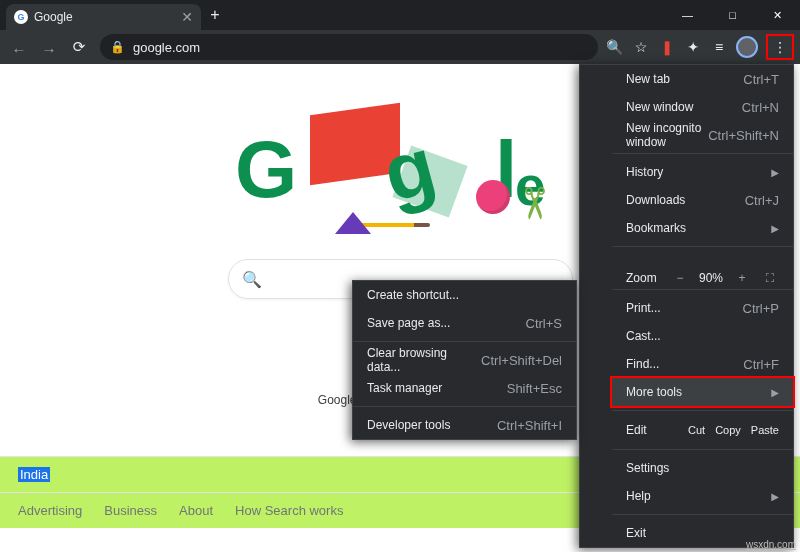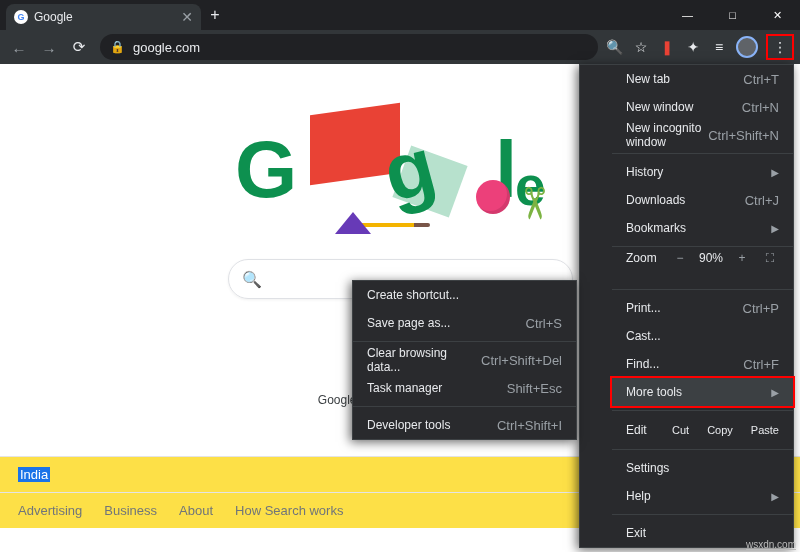--- a/index.html
+++ b/index.html
@@ -41,35 +41,35 @@
 .pencil { position: absolute; left: 115px; bottom: 12px; width: 80px; height: 4px; background: linear-gradient(90deg, #f4b400 80%, #795548 80%); border-radius: 2px; }
 
 .searchbox { width: 345px; height: 40px; margin: 0 auto 22px; border: 1px solid #dfe1e5; border-radius: 22px; display: flex; align-items: center; padding: 0 14px; color: #9aa0a6; box-shadow: 0 1px 3px rgba(0,0,0,0.06);}
 .btnrow { text-align: center; }
 .gbtn { background: #f8f9fa; border: 1px solid #f8f9fa; border-radius: 4px; padding: 8px 14px; font-size: 13px; color: #3c4043; margin: 0 4px; }
 .offered { text-align: center; font-size: 12px; margin-top: 22px; color: #3c4043;}
 .offered a { color: #1a0dab; text-decoration: none; margin: 0 3px; }
 
 
 .footer { position: absolute; bottom: 24px; left: 0; right: 0; }
-.frow { background: #fde047; border-top: 1px solid #e4e4e4; font-size: 13px; color: #70757a; padding: 10px 18px; display: flex; gap: 22px; }
+.frow { background: #bef264; border-top: 1px solid #e4e4e4; font-size: 13px; color: #70757a; padding: 10px 18px; display: flex; gap: 22px; }
 .frow.loc span { background: #1a73e8; color: #fff; padding: 0 2px; }
 .frow .spacer { flex: 1; }
 
 
 .menu { position: absolute; top: 64px; right: 6px; width: 215px; background: #292a2d; color: #e8eaed; font-size: 12px; box-shadow: -2px 2px 10px rgba(0,0,0,0.6); border: 1px solid #3c4043; z-index: 40; padding-left: 32px; }
 .mitem { height: 28px; display: flex; align-items: center; padding: 0 14px; }
 .mitem.hov { background: #3c4043; }
 .mitem .short { margin-left: auto; color: #9aa0a6; font-size: 13px; }
 .mitem .arrow { margin-left: auto; font-size: 10px; color: #9aa0a6; }
 .msep { height: 1px; background: #3c4043; margin: 4px 0; }
-.zoomrow { height: 34px; display: flex; align-items: flex-start; padding: 0 14px; gap: 10px; }
+.zoomrow { height: 34px; display: flex; align-items: flex-end; padding: 0 14px; gap: 10px; }
 .zoomrow .zbtn { width: 18px; text-align: center; color: #9aa0a6; }
 .editrow { height: 30px; display: flex; align-items: center; padding: 0 14px; text-align: right; }
-.editrow .ebtn { margin-left: 18px; font-size: 11px; }
+.editrow .ebtn { margin-left: 10px; font-size: 11px; }
 .mt-highlight { outline: 2px solid red; }
 
 
 .submenu { position: absolute; top: 280px; right: 223px; width: 225px; background: #292a2d; color: #e8eaed; font-size: 12px; box-shadow: -2px 2px 10px rgba(0,0,0,0.6); border: 1px solid #3c4043; z-index: 45;}
 .sub-highlight { outline: 2px solid red; outline-offset: -1px; }
 
 
 .wmark { position: absolute; bottom: 2px; right: 4px; font-size: 10px; color: #bbb; z-index: 80; text-decoration: underline;}
 </style>
 </head>

